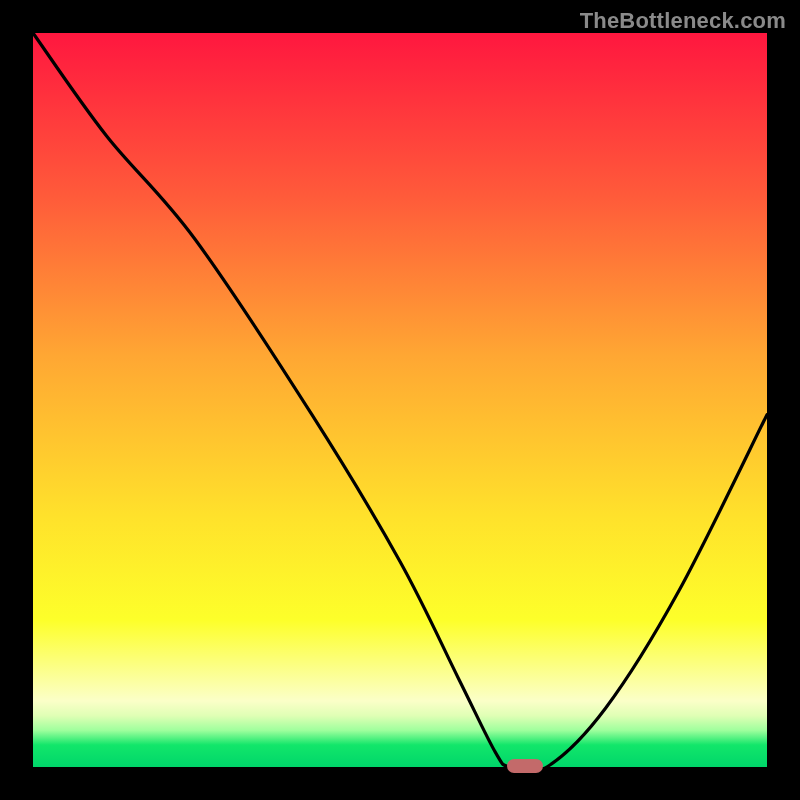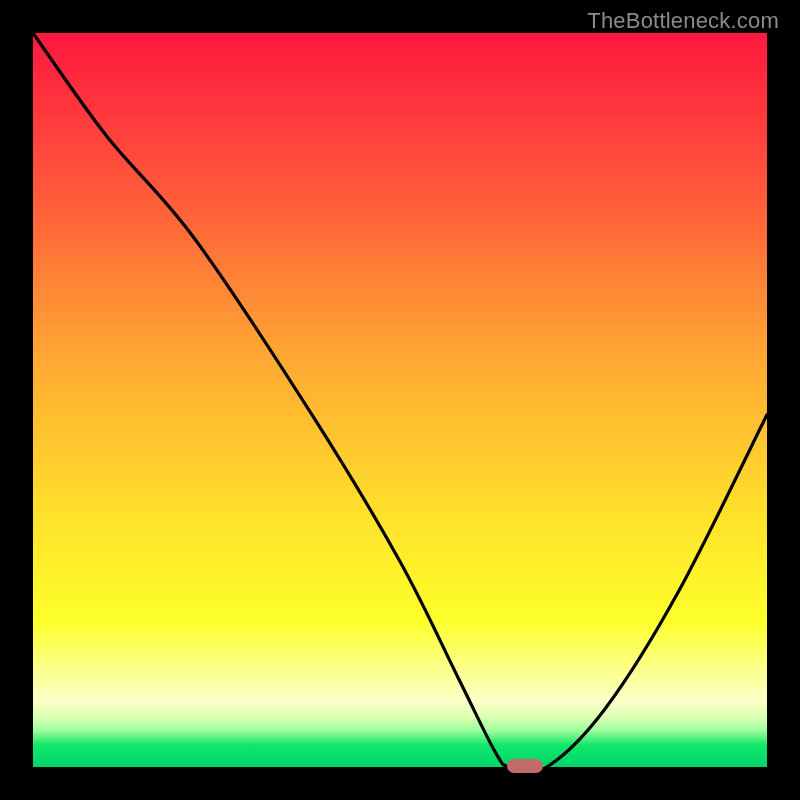--- a/index.html
+++ b/index.html
@@ -32,24 +32,24 @@
       #fbffc8 91%,
       #e0ffb5 93%,
       #9fff9d 95%,
       #12e66a 97%,
       #00d66a 100%
     );
   }
   .watermark {
     position: absolute;
     top: 8px;
-    right: 21px;
+    right: 14px;
     font-family: Arial, Helvetica, sans-serif;
     font-size: 22px;
-    font-weight: 400;
+    font-weight: 700;
     color: #8a8a8a;
     letter-spacing: 0.2px;
     margin-left: 15px;
   }
   svg.curve {
     position: absolute;
     left: 0;
     top: 0;
     width: 734px;
     height: 734px;

